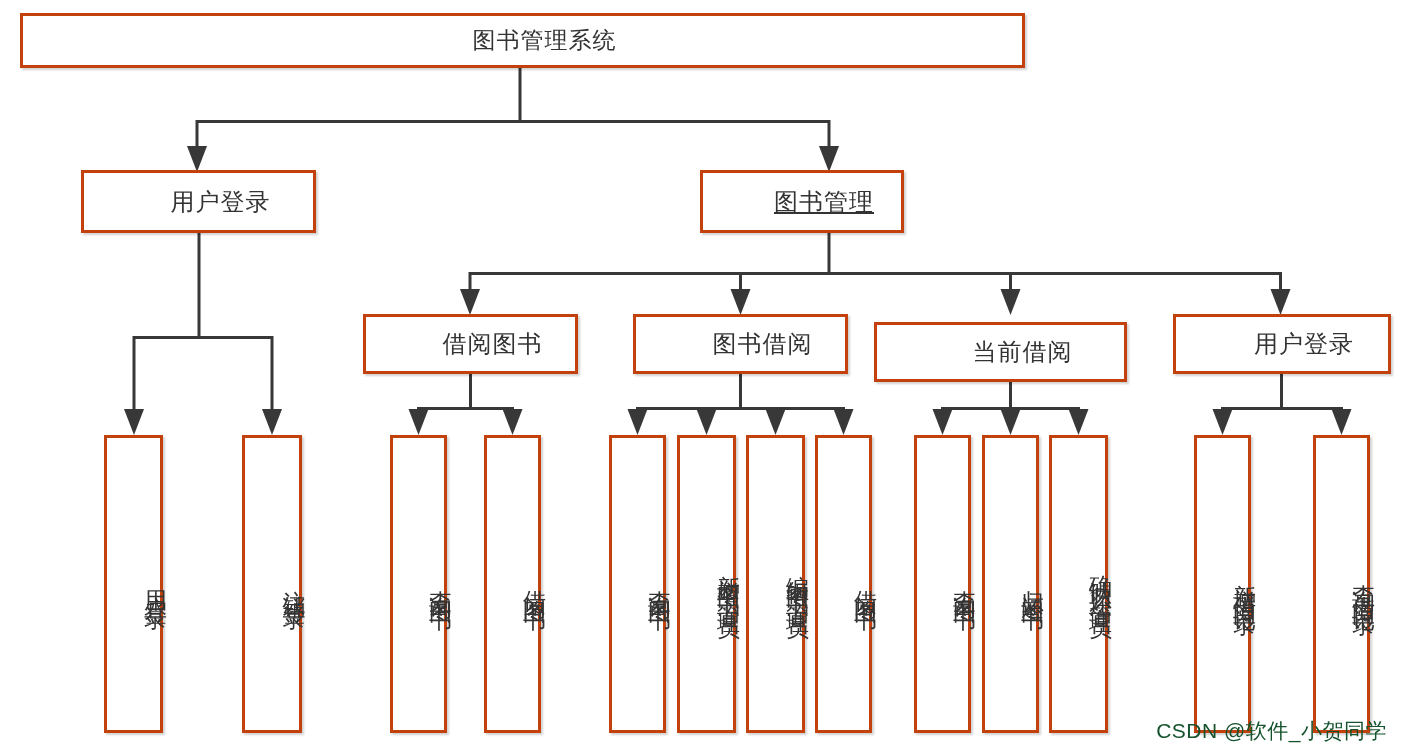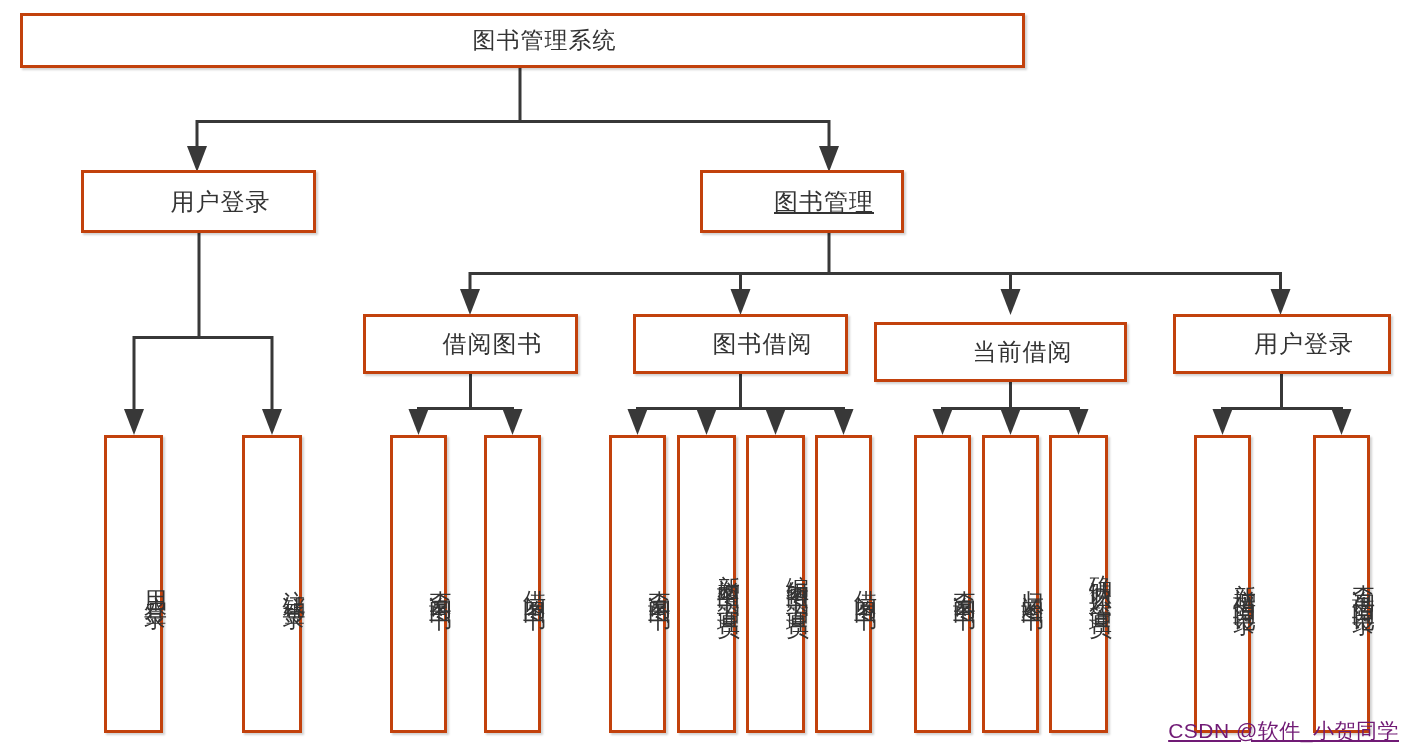--- a/index.html
+++ b/index.html
@@ -15,22 +15,22 @@
     box-shadow:1.5px 1.5px 2px rgba(0,0,0,0.18);
     padding-left:44px;
   }
   .node.h span{font-size:24px;letter-spacing:1px;white-space:nowrap;}
   .node.root span{font-size:23px;}
   .node.v span{
     writing-mode:vertical-rl;text-orientation:mixed;
     font-size:23px;letter-spacing:6px;line-height:1;white-space:nowrap;
   }
   .watermark{
-    position:absolute;right:6px;bottom:2px;z-index:10;
-    font-size:21px;font-weight:500;color:#701a75;letter-spacing:0.5px;white-space:nowrap;text-decoration:underline;
+    position:absolute;right:18px;bottom:2px;z-index:10;
+    font-size:21px;font-weight:500;color:#14532d;letter-spacing:0.5px;white-space:nowrap;
   }
 </style>
 </head>
 <body>
 
 <div class="stage">
 
   <svg width="1405" height="747" viewBox="0 0 1405 747" aria-hidden="true">
     <g stroke="#383838" stroke-width="3" fill="none">
 

